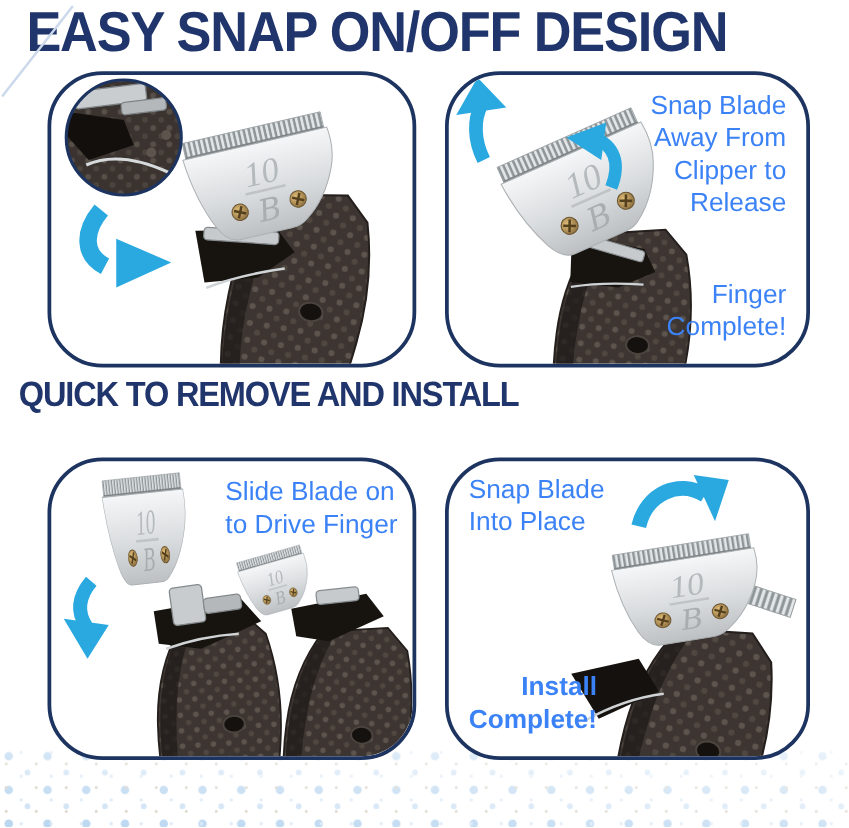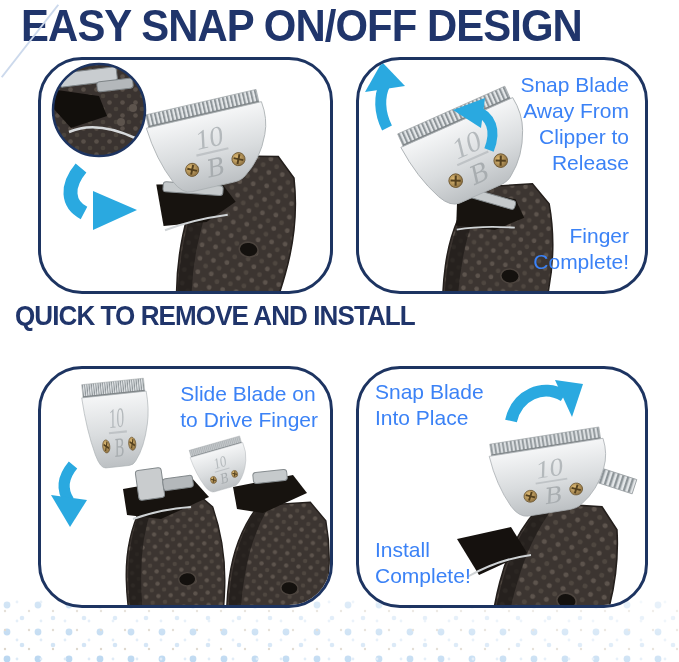--- a/index.html
+++ b/index.html
@@ -14,21 +14,21 @@
   #panel-removal{left:356px;top:57px;width:286px;height:231px;}
   #panel-slide-on{left:38px;top:366px;width:289px;height:236px;}
   #panel-install{left:356px;top:366px;width:286px;height:236px;}
   .panel svg.illu{position:absolute;inset:0;width:100%;height:100%;}
   .caption{position:absolute;color:#3b82f6;font-size:21px;line-height:26px;white-space:pre-line;z-index:3;}
   .cap-push{left:6px;bottom:10px;width:170px;text-align:center;}
   .cap-removal{right:16px;top:12px;text-align:right;}
   .cap-removal-done{right:16px;bottom:16px;text-align:right;}
   .cap-slide{right:12px;top:12px;text-align:left;}
   .cap-install{left:16px;top:10px;text-align:left;}
-  .cap-install-done{left:16px;bottom:16px;text-align:left;}
+  .cap-install-done{left:16px;bottom:16px;text-align:right;font-weight:bold;}
   .corner-line{position:absolute;left:-16px;top:40px;width:92px;height:2px;background:#ccd9ec;
     transform:rotate(-52deg);z-index:1;}
   #dots-footer{position:absolute;left:0;bottom:0;width:679px;height:64px;z-index:0;}
   .hidden-defs{position:absolute;width:0;height:0;overflow:hidden;}
 </style>
 </head>
 <body>
 
 <svg class="hidden-defs" aria-hidden="true">
   <defs>

